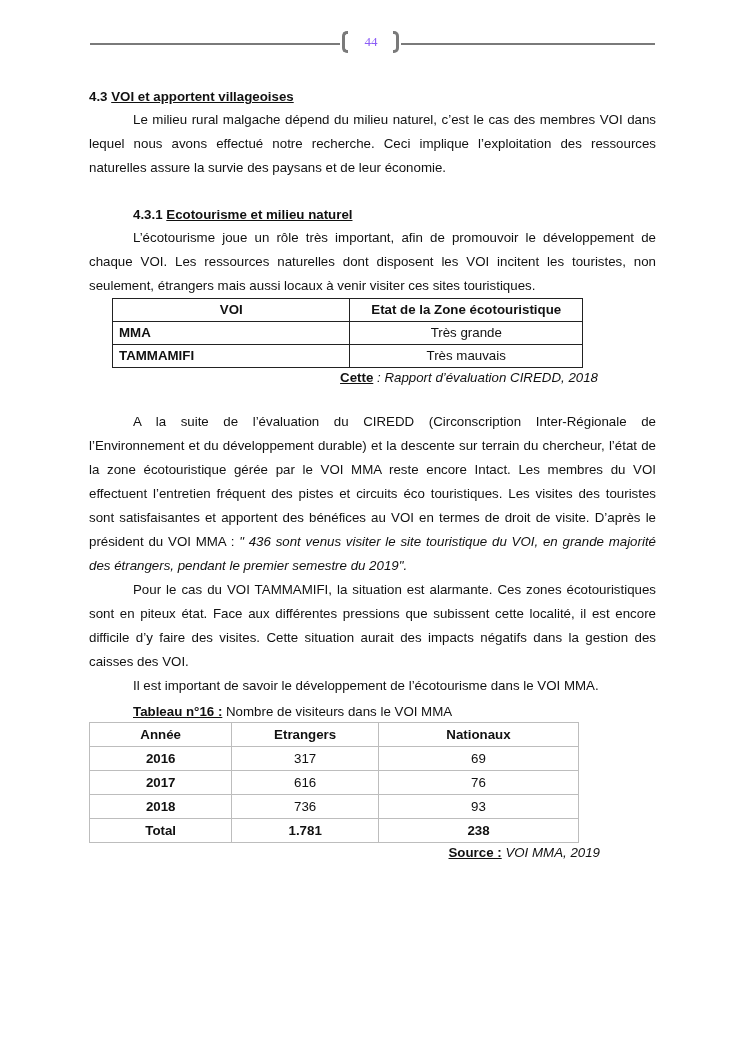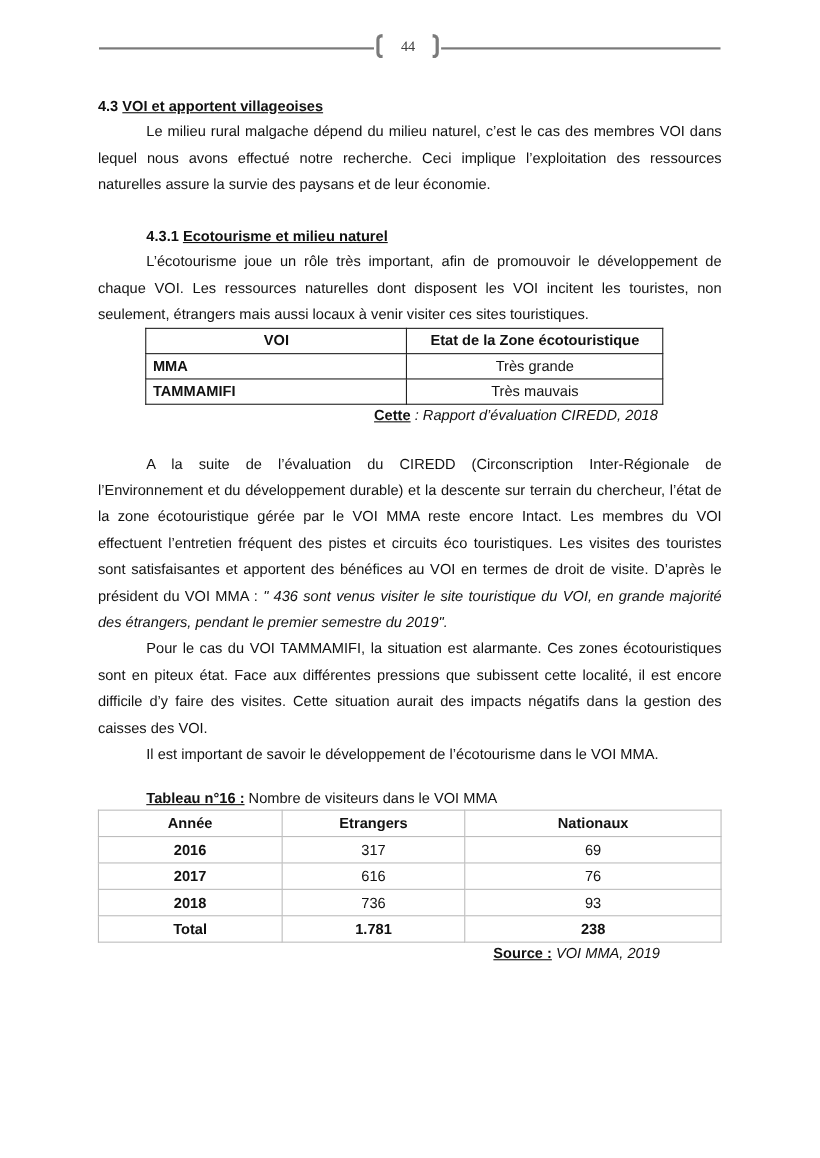--- a/index.html
+++ b/index.html
@@ -4,45 +4,45 @@
 <style>
   html, body { margin: 0; padding: 0; background: #ffffff; }
   body { width: 745px; height: 1053px; position: relative; overflow: hidden; font-family: "Liberation Sans", sans-serif; color: #111; }
   .header { position: absolute; top: 30px; left: 90px; width: 565px; height: 28px; }
   .header .line { position: absolute; top: 13px; height: 2px; background: #7a7a7a; }
   .header .line.left { left: 0; width: 250px; }
   .header .line.right { left: 311px; width: 254px; }
   .header .bracket { position: absolute; top: 1px; width: 6px; height: 22px; border: 3px solid #7a7a7a; box-sizing: border-box; }
   .header .bracket.l { left: 252px; border-right: none; border-radius: 5px 0 0 5px; }
   .header .bracket.r { left: 303px; border-left: none; border-radius: 0 5px 5px 0; }
-  .header .page-num { position: absolute; top: 4px; left: 262px; width: 38px; text-align: center; font-family: "Liberation Serif", serif; font-size: 13px; color: #404040; }
+  .header .page-num { position: absolute; top: 4px; left: 262px; width: 38px; text-align: center; font-family: "Liberation Serif", serif; font-size: 13px; color: #8b5cf6; }
 
   .content { position: absolute; top: 86px; left: 89px; width: 567px; font-size: 13.3px; line-height: 24px; }
   h3 { margin: 0; font-size: 13.3px; font-weight: bold; line-height: 22px; }
   h3 u, .u { text-decoration: underline; }
   p { margin: 0; text-align: justify; }
   .indent { text-indent: 44px; }
   .gap { height: 24px; }
   .sub { padding-left: 44px; }
 
   .caption { padding-left: 44px; line-height: 20px; margin-top: 16px; }
   .caption b { text-decoration: underline; }
   table { border-collapse: collapse; font-size: 13.3px; }
-  .t15 { margin-left: 43px; width: 471px; border: 1px solid #222; }
+  .t15 { margin-left: 23px; width: 471px; border: 1px solid #222; }
   .t15 td, .t15 th { border: 1px solid #222; height: 22px; padding: 0 6px; line-height: 22px; }
   .t15 th { font-weight: bold; text-align: center; }
   .t15 td.l { font-weight: bold; text-align: left; }
   .t15 td.c { text-align: center; }
   .source { text-align: right; line-height: 20px; }
   .source .src-label { font-weight: bold; text-decoration: underline; }
   .source .src-text { font-style: italic; }
   .src15 { padding-right: 58px; }
   .src16 { padding-right: 56px; }
 
-  .t16 { width: 567px; border: 1px solid #bdbdbd; padding-left: 40px; }
+  .t16 { width: 490px; border: 1px solid #bdbdbd; padding-left: 40px; }
   .t16 td, .t16 th { border: 1px solid #bdbdbd; height: 23px; text-align: center; line-height: 23px; padding: 0; }
   .t16 th { font-weight: bold; }
   .t16 td.b { font-weight: bold; }
   .t16 col.c1 { width: 167px; } .t16 col.c2 { width: 167px; } .t16 col.c3 { width: 233px; }
   em { font-style: italic; }
 </style>
 </head>
 <body>
 
 <div class="header">
@@ -91,21 +91,21 @@
     <span class="src-label">Cette</span><span class="src-text"> : Rapport d’évaluation CIREDD, 2018</span>
   </div>
 
   <div style="height:22px"></div>
   <p class="indent">
     <span>A la suite de l’évaluation du CIREDD (Circonscription Inter-Régionale de l’Environnement et du développement durable) et la descente sur terrain du chercheur, l’état de la zone écotouristique gérée par le VOI MMA reste encore Intact. Les membres du VOI effectuent l’entretien fréquent des pistes et circuits éco touristiques. Les visites des touristes sont satisfaisantes et apportent des bénéfices au VOI en termes de droit de visite. D’après le président du VOI MMA : </span><em>" 436 sont venus visiter le site touristique du VOI, en grande majorité des étrangers, pendant le premier semestre du 2019".</em>
   </p>
   <p class="indent">Pour le cas du VOI TAMMAMIFI, la situation est alarmante. Ces zones écotouristiques sont en piteux état. Face aux différentes pressions que subissent cette localité, il est encore difficile d’y faire des visites. Cette situation aurait des impacts négatifs dans la gestion des caisses des VOI.</p>
   <p class="indent">Il est important de savoir le développement de l’écotourisme dans le VOI MMA.</p>
 
-  <div class="caption" style="margin-top:18px">
+  <div class="caption" style="margin-top:4px">
     <b>Tableau n°16 :</b><span> Nombre de visiteurs dans le VOI MMA</span>
   </div>
   <table class="t16">
     <colgroup>
         <col class="c1">
         <col class="c2">
         <col class="c3">
       </colgroup>
     <tbody>
         <tr>

